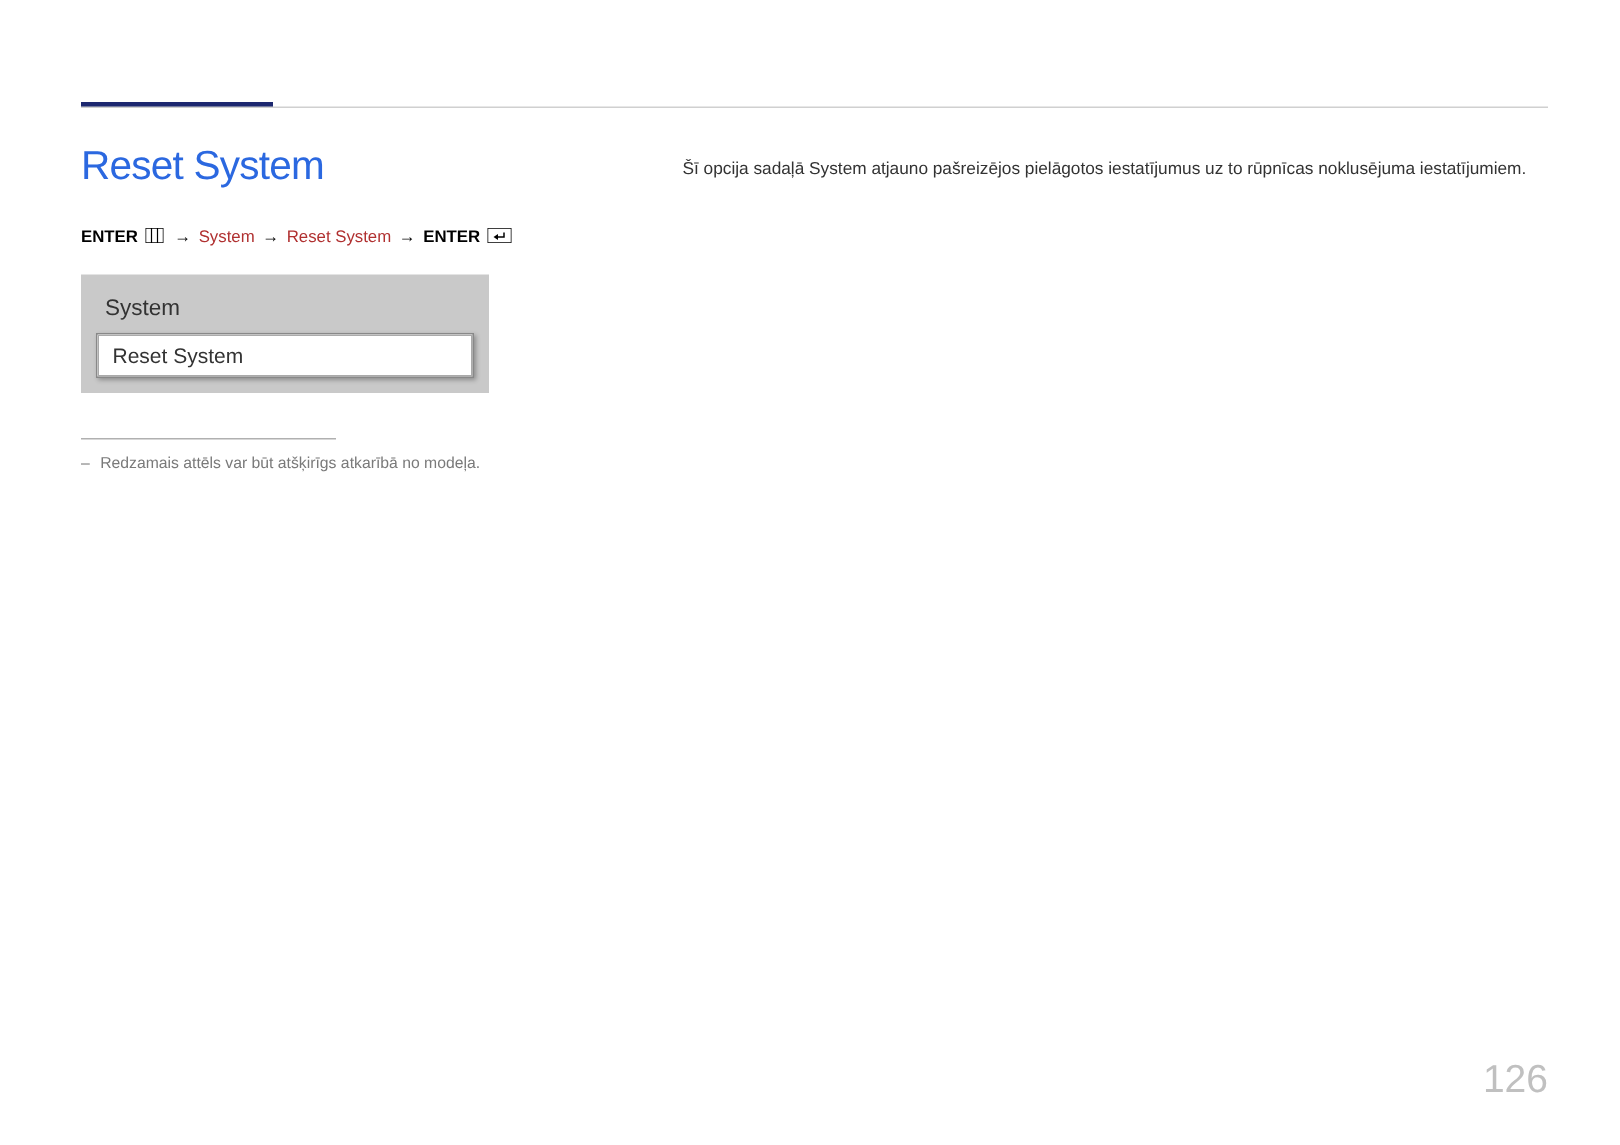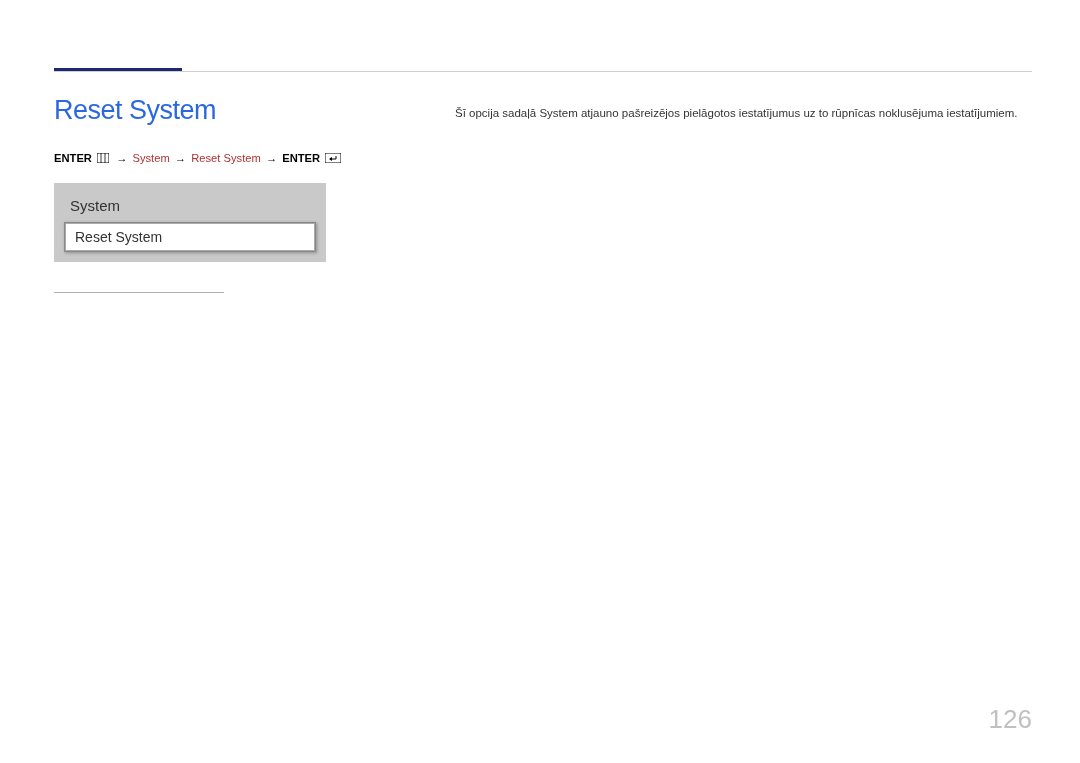--- a/index.html
+++ b/index.html
@@ -160,20 +160,24 @@
         </svg>
       </span>
     </div>
 
     <div class="menu-preview">
       <div class="menu-preview-title">System</div>
       <div class="menu-preview-item">Reset System</div>
     </div>
 
     <div class="footnote-divider"></div>
+    <div class="footnote">
+      <span class="footnote-dash">–</span>
+      <span>Redzamais attēls var būt atšķirīgs atkarībā no modeļa.</span>
+    </div>
   </div>
 
   <div class="right-column">
     <p class="description">Šī opcija sadaļā System atjauno pašreizējos pielāgotos iestatījumus uz to rūpnīcas noklusējuma iestatījumiem.</p>
   </div>
 
   <div class="page-number">126</div>
 </div>
 
 </body></html>

